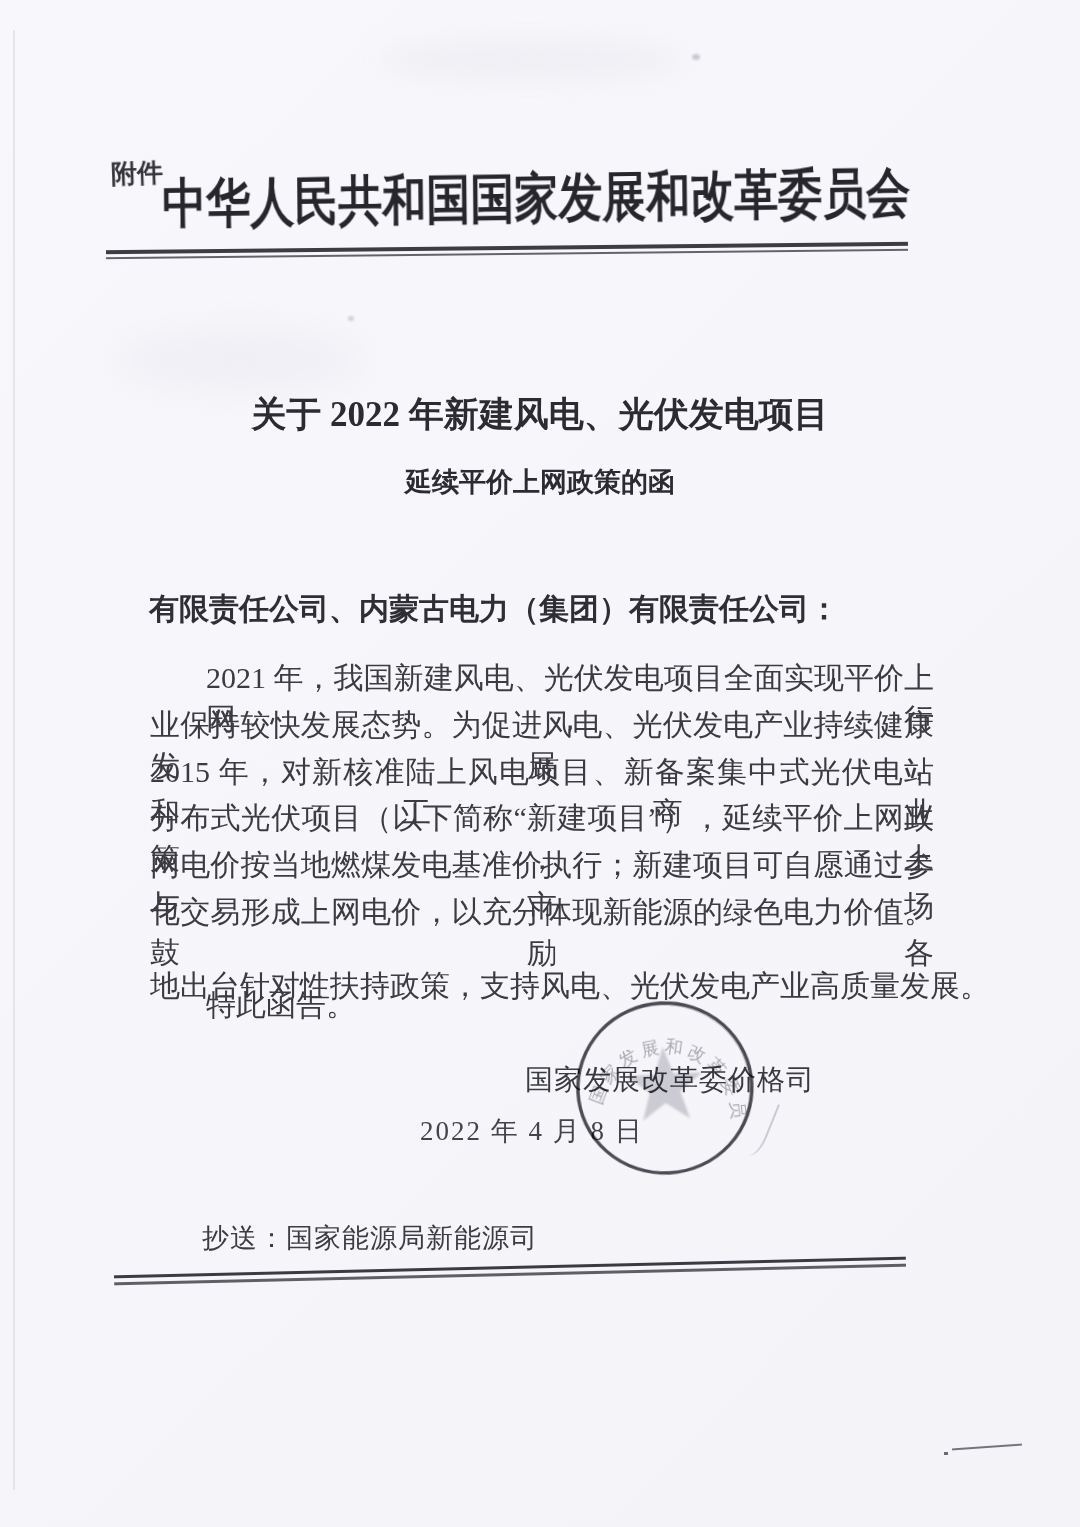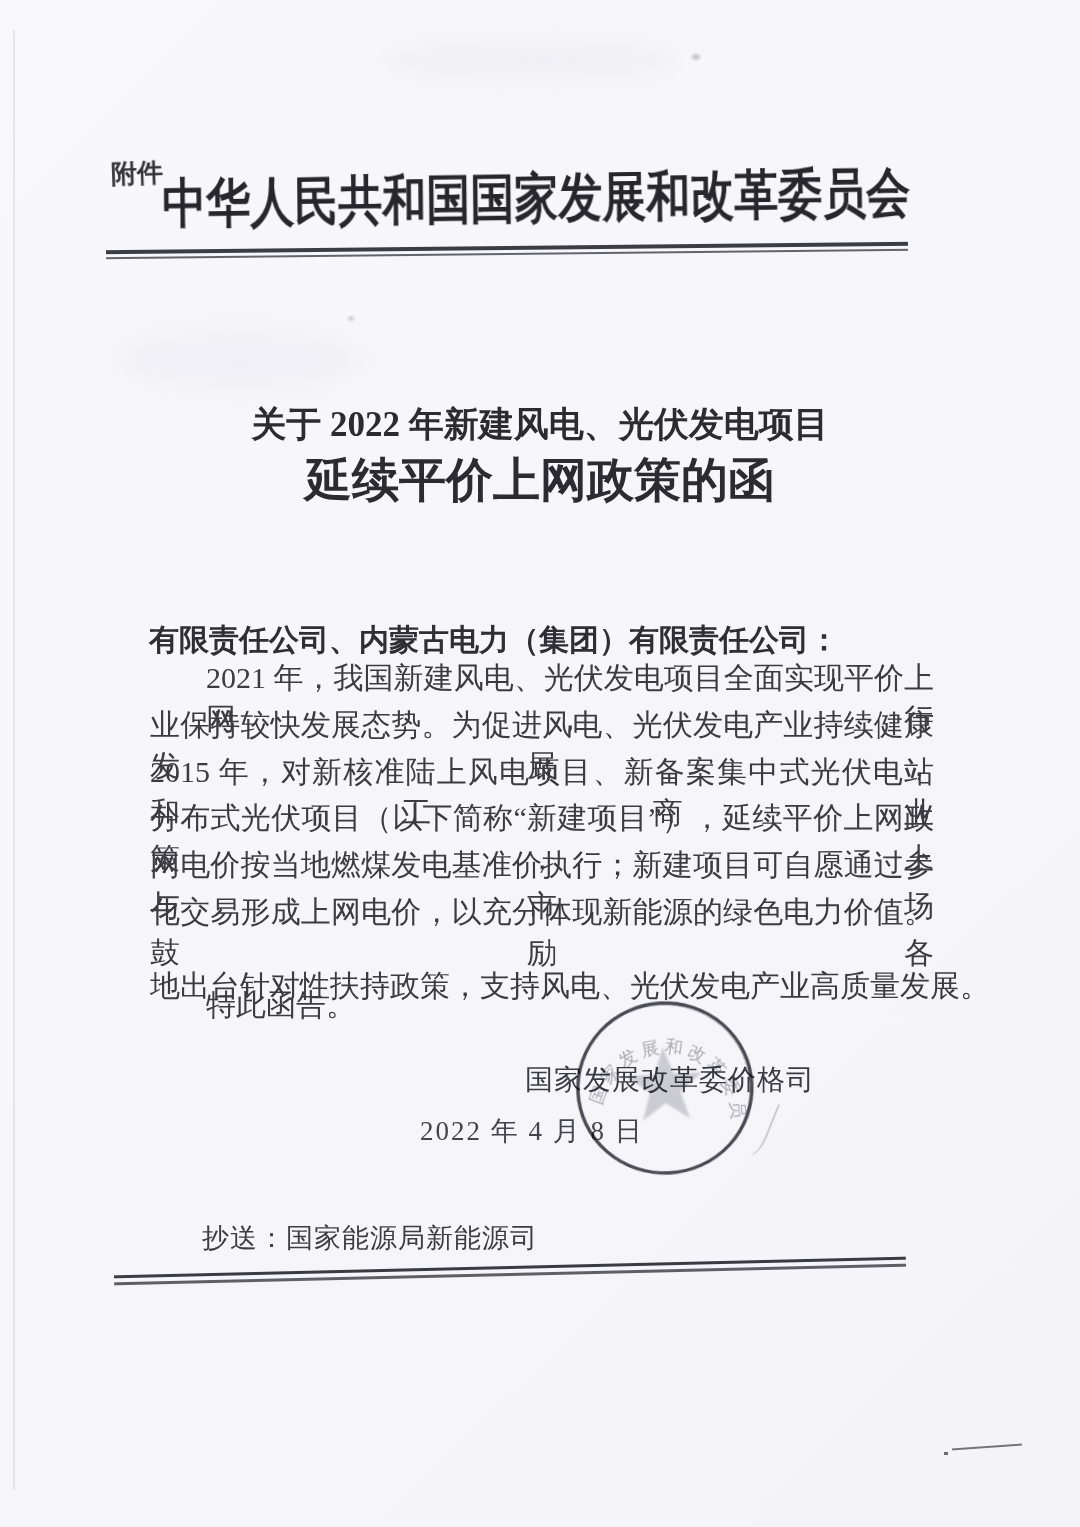--- a/index.html
+++ b/index.html
@@ -39,22 +39,22 @@
     transform-origin: left top;
     filter: blur(0.25px);
   }
 
   .header-rule { left: 106px; top: 246px; width: 802px; transform: rotate(-0.6deg); }
   .header-rule .r1 { height: 4px; background: #3c3c44; filter: blur(0.35px); }
   .header-rule .r2 { height: 2px; background: #54545c; margin-top: 3px; filter: blur(0.45px); opacity: .9; }
 
   
   .doc-title { left: 90px; width: 900px; text-align: center; font-weight: 700; color: #2b2b31; filter: blur(0.2px); }
-  .doc-title.l1 { top: 401px; font-size: 35px; }
-  .doc-title.l2 { top: 449px; font-size: 47px; }
+  .doc-title.l1 { top: 391px; font-size: 35px; }
+  .doc-title.l2 { top: 464px; font-size: 27px; }
 
   
   .salutation {
     left: 149px; width: 786px; font-size: 30px; font-weight: 700;
     font-family: "Liberation Sans", "DejaVu Sans", sans-serif;
     color: #2e2e34; filter: blur(0.25px); white-space: nowrap;
   }
   .salutation.j { white-space: normal; text-align: justify; text-align-last: justify; }
 
   
@@ -116,21 +116,21 @@
   <div class="abs org-header">中华人民共和国国家发展和改革委员会</div>
 
   <div class="abs header-rule">
     <div class="r1"></div>
     <div class="r2"></div>
   </div>
 
   <div class="abs doc-title l1">关于 2022 年新建风电、光伏发电项目</div>
   <div class="abs doc-title l2">延续平价上网政策的函</div>
 
-  <div class="abs salutation" style="top:620px;">有限责任公司、内蒙古电力（集团）有限责任公司：</div>
+  <div class="abs salutation" style="top:589px;">有限责任公司、内蒙古电力（集团）有限责任公司：</div>
 
   <div class="abs body-line j indent" style="top:658px;">2021 年，我国新建风电、光伏发电项目全面实现平价上网，行</div>
   <div class="abs body-line j" style="top:705px;">业保持较快发展态势。为促进风电、光伏发电产业持续健康发展，</div>
   <div class="abs body-line j" style="top:752px;">2015 年，对新核准陆上风电项目、新备案集中式光伏电站和工商业</div>
   <div class="abs body-line j" style="top:798px;">分布式光伏项目（以下简称“新建项目”），延续平价上网政策，上</div>
   <div class="abs body-line j" style="top:845px;">网电价按当地燃煤发电基准价执行；新建项目可自愿通过参与市场</div>
   <div class="abs body-line j" style="top:892px;">化交易形成上网电价，以充分体现新能源的绿色电力价值。鼓励各</div>
   <div class="abs body-line" style="top:966px;">地出台针对性扶持政策，支持风电、光伏发电产业高质量发展。</div>
   <div class="abs body-line indent" style="top:985px;">特此函告。</div>
 

